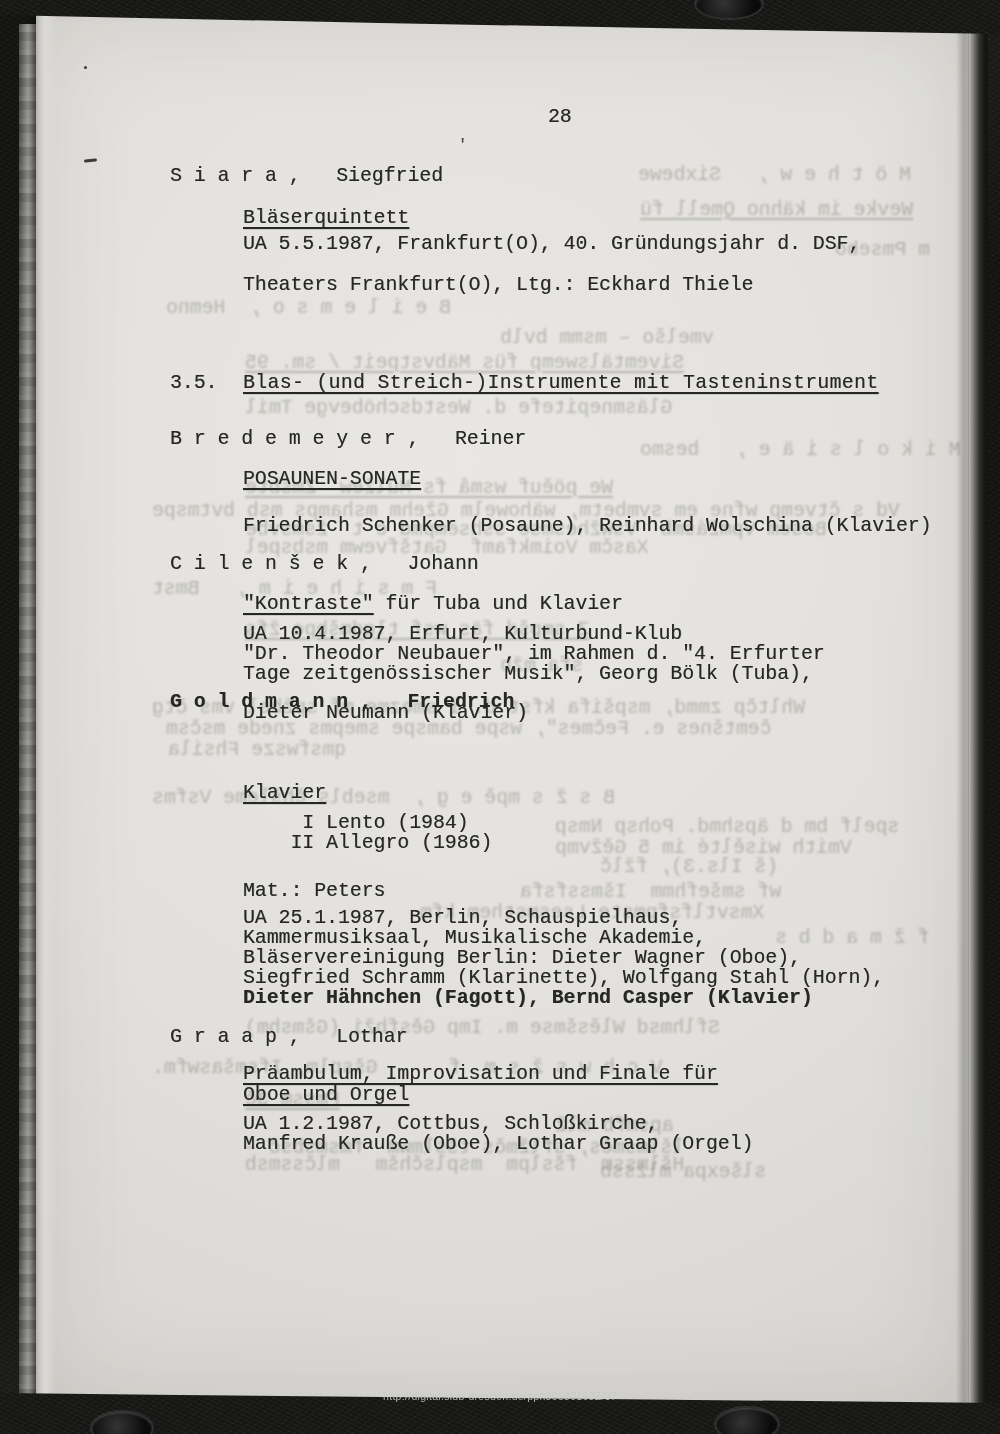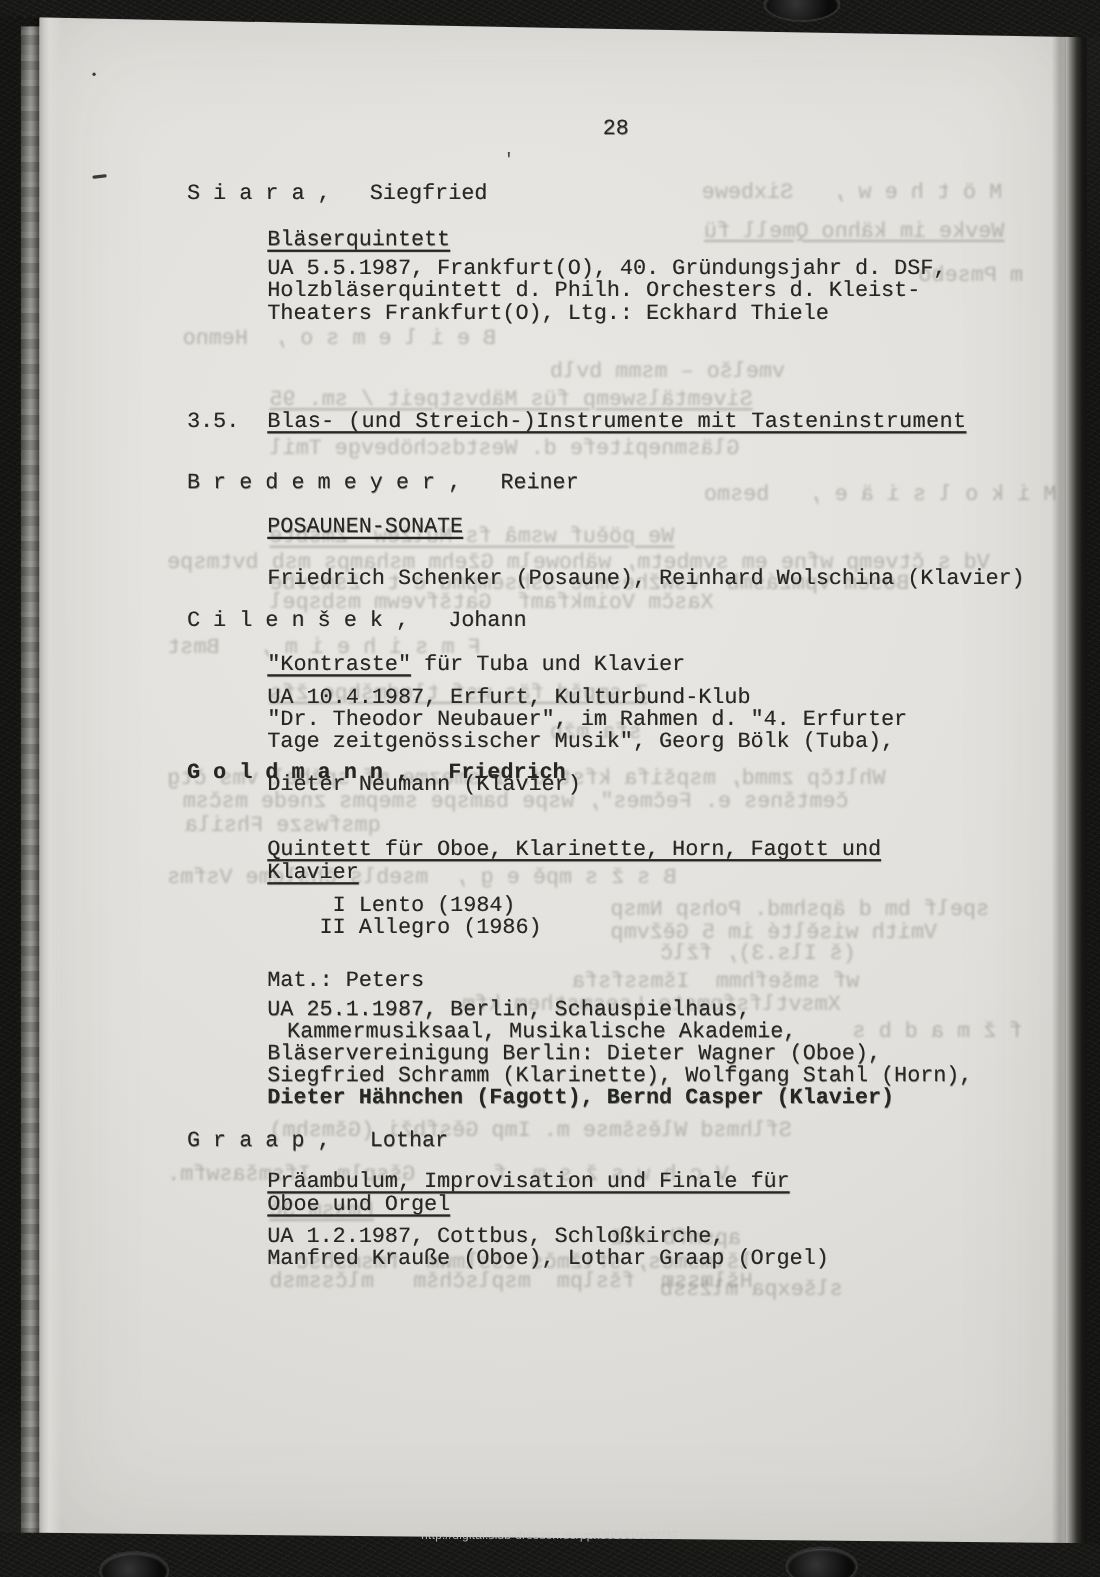--- a/index.html
+++ b/index.html
@@ -98,45 +98,43 @@
       <span class="ghost" style="left: 245px; top: 1138px;">lšlmsmčs, sflžmčs tšslmwm  fmsmsbsč –</span>
       <span class="ghost" style="left: 245px; top: 1155px;">Hšlmssm  fšslpm  msplsčhšm   mlčssmsb</span>
       <span class="ghost" style="left: 600px; top: 1162px;">slšexpa mlžssb</span>
     </div>
 
   <div class="t" style="left:548px;top:107px;">28</div>
 
   <div class="t" style="left:170px;top:166px;">S i a r a ,   Siegfried</div>
   <div class="t" style="left:243px;top:208px;"><span class="u">Bläserquintett</span></div>
   <div class="t" style="left:243px;top:234px;">UA 5.5.1987, Frankfurt(O), 40. Gründungsjahr d. DSF,</div>
-  <div class="t" style="left:243px;top:254px;">Holzbläserquintett d. Philh. Orchesters d. Kleist-</div>
   <div class="t" style="left:243px;top:275px;">Theaters Frankfurt(O), Ltg.: Eckhard Thiele</div>
 
   <div class="t" style="left:170px;top:373px;">3.5.</div>
   <div class="t ls" style="left:243px;top:373px;"><span class="u">Blas- (und Streich-)Instrumente mit Tasteninstrument</span></div>
 
   <div class="t" style="left:170px;top:429px;">B r e d e m e y e r ,   Reiner</div>
   <div class="t" style="left:243px;top:469px;"><span class="u">POSAUNEN-SONATE</span></div>
   <div class="t" style="left:243px;top:516px;">Friedrich Schenker (Posaune), Reinhard Wolschina (Klavier)</div>
 
   <div class="t" style="left:170px;top:554px;">C i l e n š e k ,   Johann</div>
   <div class="t" style="left:243px;top:594px;"><span class="u">"Kontraste"</span><span> für Tuba und Klavier</span></div>
   <div class="t" style="left:243px;top:624px;">UA 10.4.1987, Erfurt, Kulturbund-Klub</div>
   <div class="t" style="left:243px;top:644px;">"Dr. Theodor Neubauer", im Rahmen d. "4. Erfurter</div>
   <div class="t" style="left:243px;top:664px;">Tage zeitgenössischer Musik", Georg Bölk (Tuba),</div>
   <div class="t" style="left:243px;top:703px;">Dieter Neumann (Klavier)</div>
 
   <div class="t" style="left:170px;top:692px;font-weight:bold;">G o l d m a n n ,   Friedrich</div>
-  <div class="t" style="left:243px;top:762px;"><span class="u">Quintett für Oboe, Klarinette, Horn, Fagott und</span></div>
   <div class="t" style="left:243px;top:783px;"><span class="u">Klavier</span></div>
   <div class="t" style="left:243px;top:813px;">     I Lento (1984)</div>
   <div class="t" style="left:243px;top:833px;">    II Allegro (1986)</div>
   <div class="t" style="left:243px;top:881px;">Mat.: Peters</div>
   <div class="t" style="left:243px;top:908px;">UA 25.1.1987, Berlin, Schauspielhaus,</div>
-  <div class="t" style="left:243px;top:928px;margin-left:18px;">Kammermusiksaal, Musikalische Akademie,</div>
+  <div class="t" style="left:243px;top:928px;">Kammermusiksaal, Musikalische Akademie,</div>
   <div class="t" style="left:243px;top:968px;">Siegfried Schramm (Klarinette), Wolfgang Stahl (Horn),</div>
   <div class="t" style="left:243px;top:948px;">Bläservereinigung Berlin: Dieter Wagner (Oboe),</div>
   <div class="t" style="left:243px;top:988px;font-weight:bold;">Dieter Hähnchen (Fagott), Bernd Casper (Klavier)</div>
 
   <div class="t" style="left:170px;top:1027px;">G r a a p ,   Lothar</div>
   <div class="t" style="left:243px;top:1064px;"><span class="u">Präambulum, Improvisation und Finale für</span></div>
   <div class="t" style="left:243px;top:1085px;"><span class="u">Oboe und Orgel</span></div>
   <div class="t" style="left:243px;top:1114px;">UA 1.2.1987, Cottbus, Schloßkirche,</div>
   <div class="t" style="left:243px;top:1134px;">Manfred Krauße (Oboe), Lothar Graap (Orgel)</div>
 

